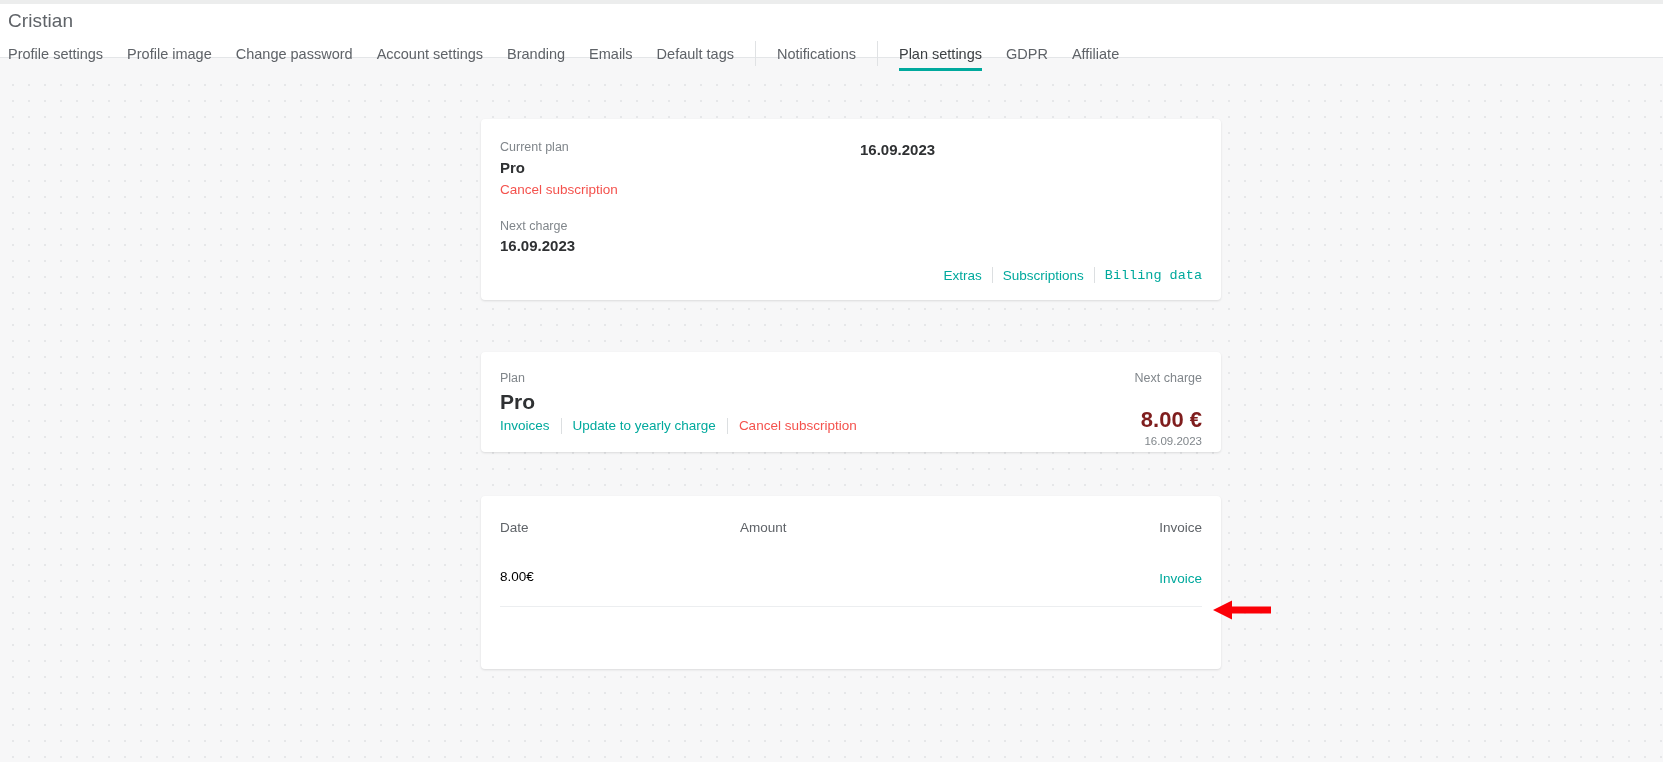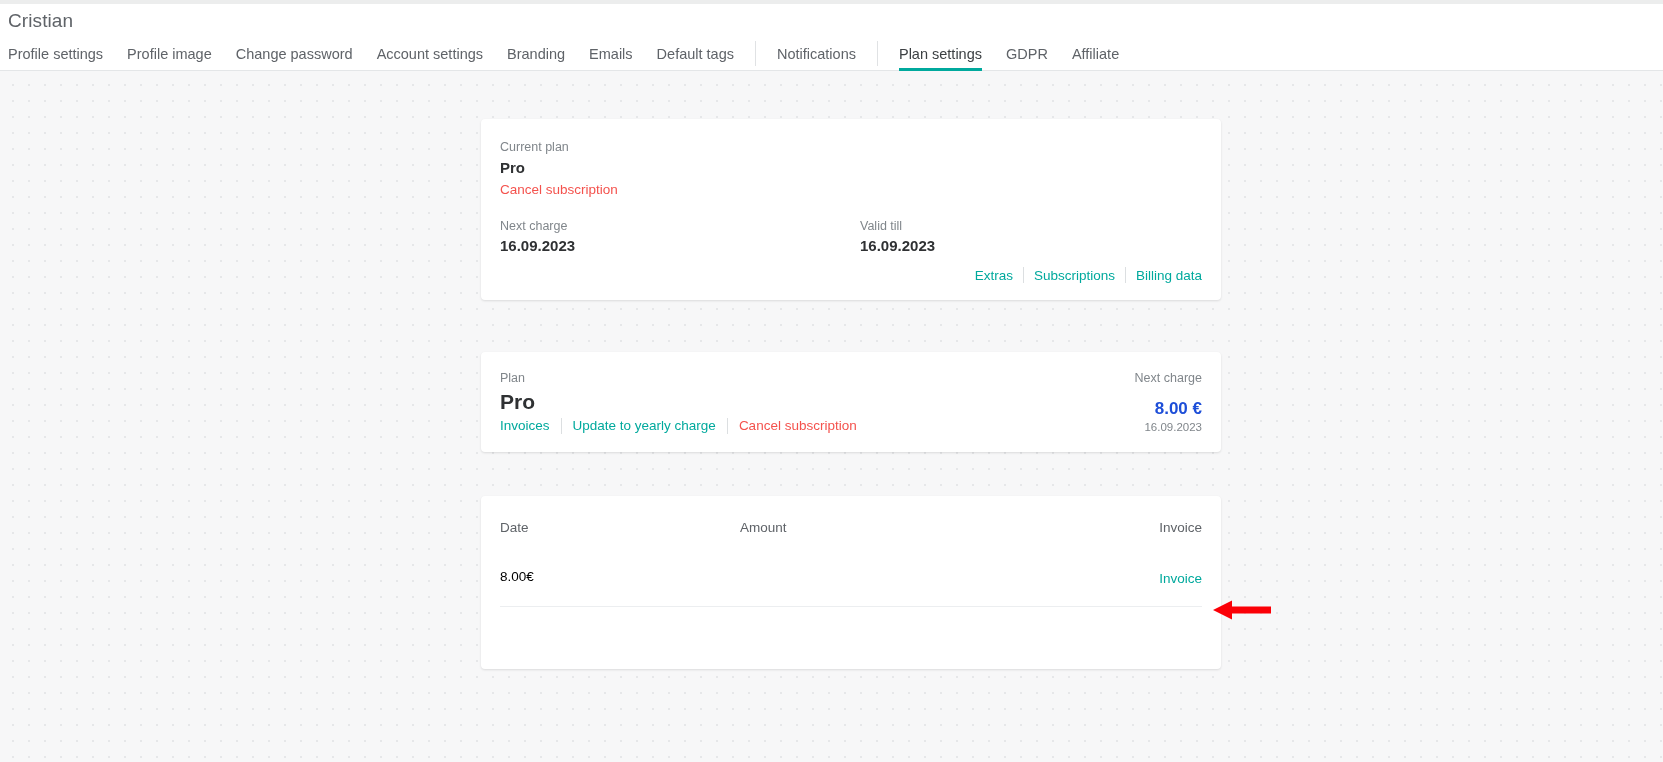--- a/index.html
+++ b/index.html
@@ -32,21 +32,21 @@
     width: 1663px;
     height: 4px;
     background: #eceded;
   }
 
   
   .app-header {
     position: absolute;
     top: 4px; left: 0;
     width: 1663px;
-    height: 67px;
+    height: 54px;
     background: #ffffff;
     border-bottom: 1px solid #e4e6e8;
   }
 
   .page-title {
     position: absolute;
     left: 8px;
     top: 6px;
     font-size: 19px;
     font-weight: 400;
@@ -129,21 +129,20 @@
     font-weight: 700;
     color: #2f3133;
     line-height: 1.5;
   }
 
   .plan-grid {
     position: absolute;
     left: 19px; top: 20px;
     width: 700px;
     display: flex;
-    align-items: flex-end;
   }
   .plan-col-left  { width: 360px; }
   .plan-col-right { width: 340px; }
 
   .link-danger {
     font-size: 13.5px;
     color: #f4524d;
     cursor: pointer;
     text-decoration: none;
     line-height: 1.6;
@@ -160,21 +159,21 @@
   .next-charge-block { margin-top: 17px; }
 
   .card-footer-links {
     position: absolute;
     right: 19px;
     bottom: 17px;
     display: flex;
     align-items: center;
   }
   .card-footer-links .link-teal { padding: 0 10px; }
-  .card-footer-links .link-teal:last-child { padding-right: 0; }
+  .card-footer-links .link-teal:last-child { padding-right: 0; font-family: Liberation Mono, monospace; }
   .vsep {
     width: 1px;
     height: 16px;
     background: #dcdfe1;
   }
 
   
   .sub-left {
     position: absolute;
     left: 19px; top: 18px;
@@ -193,25 +192,25 @@
   .sub-links .link-teal,
   .sub-links .link-danger { padding: 0 11px; }
   .sub-links > :first-child { padding-left: 0; }
 
   .sub-right {
     position: absolute;
     right: 19px; top: 18px;
     text-align: right;
   }
   .sub-price {
-    font-size: 17px;
+    font-size: 22px;
     font-weight: 700;
-    color: #1d4ed8;
+    color: #7f1d1d;
     line-height: 1.3;
-    margin-top: 10px;
+    margin-top: 18px;
   }
   .sub-price-date {
     font-size: 11.5px;
     color: #80868b;
     margin-top: 1px;
   }
 
   
   .inv-table {
     position: absolute;
@@ -300,21 +299,20 @@
       <div class="plan-col-left">
         <div class="field-label">Current plan</div>
         <div class="field-value">Pro</div>
         <a class="link-danger">Cancel subscription</a>
         <div class="next-charge-block">
           <div class="field-label">Next charge</div>
           <div class="field-value">16.09.2023</div>
         </div>
       </div>
       <div class="plan-col-right">
-        <div class="field-label">Valid till</div>
         <div class="field-value">16.09.2023</div>
       </div>
     </div>
     <div class="card-footer-links" id="plan-footer-links">
         <a class="link-teal">Extras</a>
         <div class="vsep"></div>
         <a class="link-teal">Subscriptions</a>
         <div class="vsep"></div>
         <a class="link-teal">Billing data</a>
       </div>

